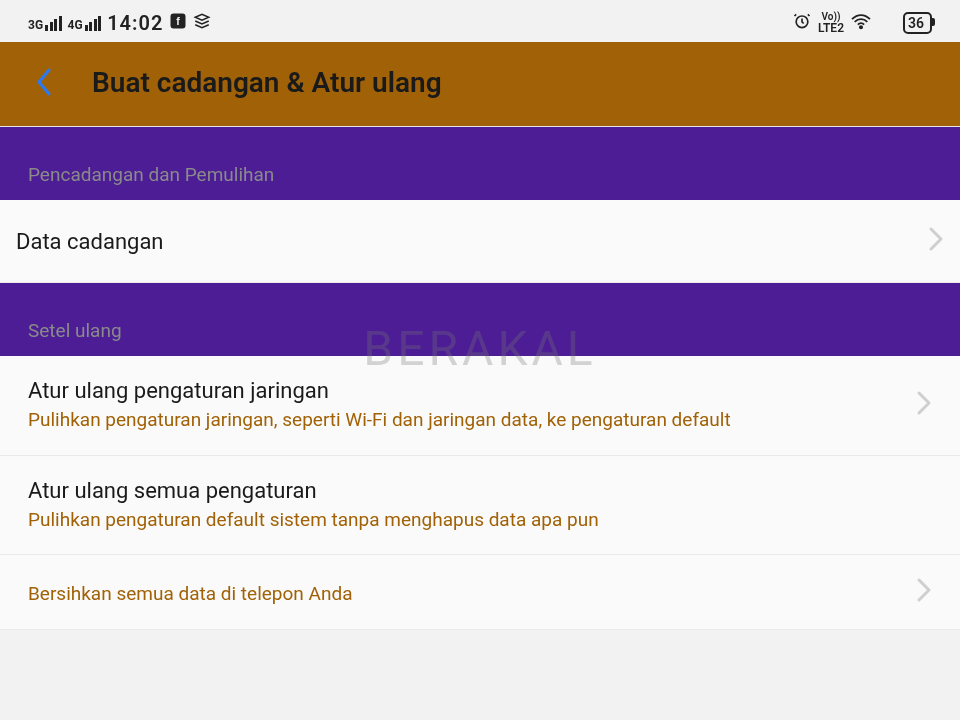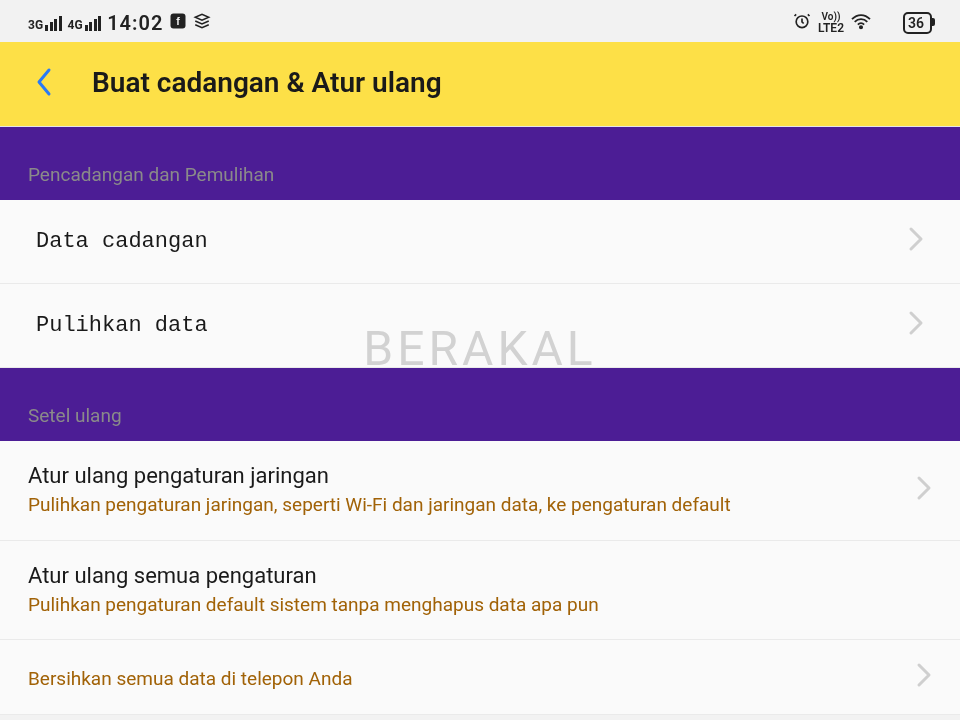--- a/index.html
+++ b/index.html
@@ -85,21 +85,21 @@
     width: 36%;
     background: #d8d8d8;
     z-index: -1;
     border-radius: 3px 0 0 3px;
   }
 
   .header-bar {
     display: flex;
     align-items: center;
     padding: 20px 24px 24px 24px;
-    background: #fde047;
+    background: #a16207;
     border-bottom: 1px solid #e6e6e6;
   }
   .back-btn {
     width: 40px;
     height: 40px;
     display: flex;
     align-items: center;
     justify-content: center;
     cursor: pointer;
   }
@@ -119,21 +119,21 @@
 
   .list-item {
     background: #fafafa;
     padding: 22px 28px;
     display: flex;
     align-items: center;
     justify-content: space-between;
     border-bottom: 1px solid #eaeaea;
     cursor: pointer;
   }
-  .list-item.tall { padding: 26px 36px; font-family: Liberation Mono, monospace; }
+  .list-item.tall { padding: 26px 16px; }
   .item-text { flex: 1; }
   .item-title {
     font-size: 22px;
     color: #1a1a1a;
     font-weight: 400;
   }
   .item-subtitle {
     font-size: 19px;
     color: #a16207;
     margin-top: 4px;
@@ -240,57 +240,47 @@
     <div class="item-text">
       <div class="item-title">Data cadangan</div>
     </div>
     <span class="chevron">
       <svg width="16" height="26" viewBox="0 0 16 26">
           <polyline points="3,3 13,13 3,23" fill="none" stroke="#cfcfcf" stroke-width="3" stroke-linecap="round" stroke-linejoin="round"></polyline>
         </svg>
     </span>
   </div>
 
-  <div class="list-item tall">
-    <div class="item-text">
-      <div class="item-title">Pulihkan data</div>
+
+  <div class="section-header">Setel ulang</div>
+
+  <div class="list-item">
+    <div class="item-text">
+      <div class="item-title">Atur ulang pengaturan jaringan</div>
+      <div class="item-subtitle">Pulihkan pengaturan jaringan, seperti Wi-Fi dan jaringan data, ke pengaturan default</div>
     </div>
     <span class="chevron">
       <svg width="16" height="26" viewBox="0 0 16 26">
           <polyline points="3,3 13,13 3,23" fill="none" stroke="#cfcfcf" stroke-width="3" stroke-linecap="round" stroke-linejoin="round"></polyline>
         </svg>
     </span>
   </div>
 
-  <div class="section-header">Setel ulang</div>
-
   <div class="list-item">
     <div class="item-text">
-      <div class="item-title">Atur ulang pengaturan jaringan</div>
-      <div class="item-subtitle">Pulihkan pengaturan jaringan, seperti Wi-Fi dan jaringan data, ke pengaturan default</div>
+      <div class="item-title">Atur ulang semua pengaturan</div>
+      <div class="item-subtitle">Pulihkan pengaturan default sistem tanpa menghapus data apa pun</div>
+    </div>
+  </div>
+
+  <div class="list-item">
+    <div class="item-text">
+      <div class="item-subtitle">Bersihkan semua data di telepon Anda</div>
     </div>
     <span class="chevron">
       <svg width="16" height="26" viewBox="0 0 16 26">
           <polyline points="3,3 13,13 3,23" fill="none" stroke="#cfcfcf" stroke-width="3" stroke-linecap="round" stroke-linejoin="round"></polyline>
         </svg>
     </span>
   </div>
 
-  <div class="list-item">
-    <div class="item-text">
-      <div class="item-title">Atur ulang semua pengaturan</div>
-      <div class="item-subtitle">Pulihkan pengaturan default sistem tanpa menghapus data apa pun</div>
-    </div>
-  </div>
-
-  <div class="list-item">
-    <div class="item-text">
-      <div class="item-subtitle">Bersihkan semua data di telepon Anda</div>
-    </div>
-    <span class="chevron">
-      <svg width="16" height="26" viewBox="0 0 16 26">
-          <polyline points="3,3 13,13 3,23" fill="none" stroke="#cfcfcf" stroke-width="3" stroke-linecap="round" stroke-linejoin="round"></polyline>
-        </svg>
-    </span>
-  </div>
-
   <div class="watermark">BERAKAL</div>
 </div>
 
 </body></html>

